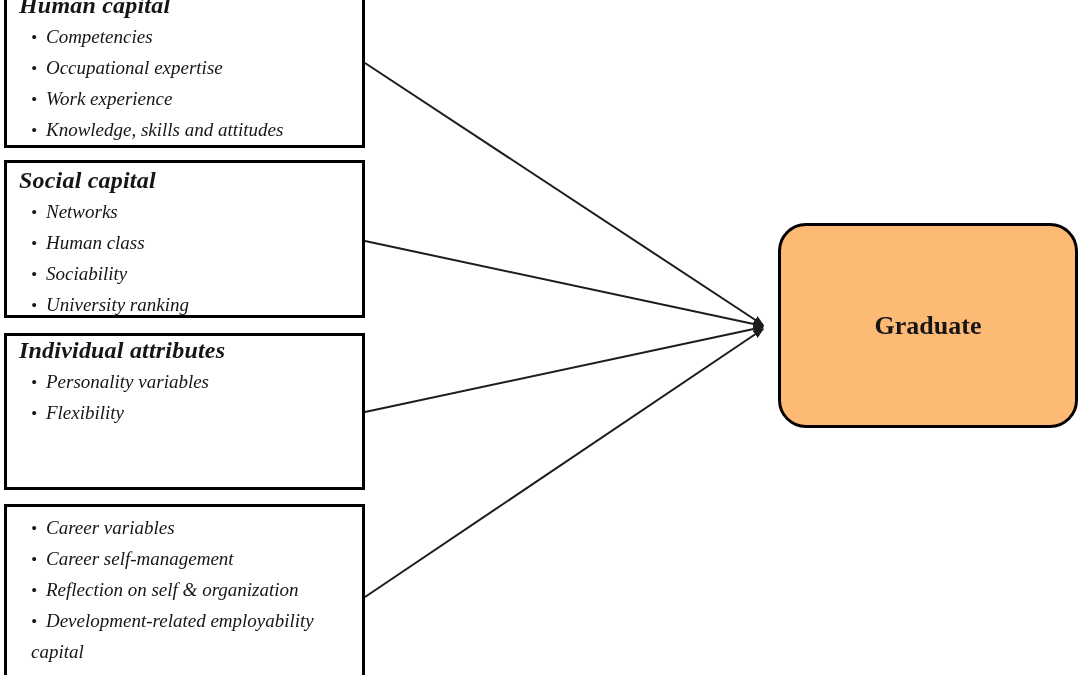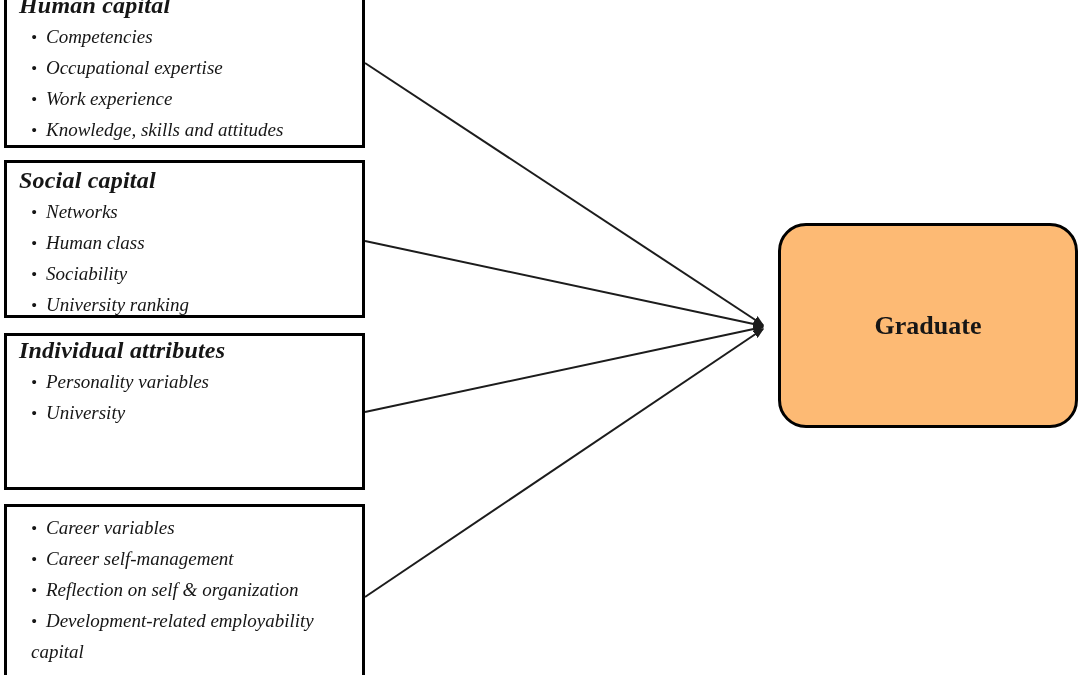--- a/index.html
+++ b/index.html
@@ -111,21 +111,21 @@
       <li><span class="bullet">•</span><span>Human class</span></li>
       <li><span class="bullet">•</span><span>Sociability</span></li>
       <li><span class="bullet">•</span><span>University ranking</span></li>
     </ul>
   </div>
 
   <div class="factor-box box-individual">
     <div class="box-title">Individual attributes</div>
     <ul class="bullet-list">
       <li><span class="bullet">•</span><span>Personality variables</span></li>
-      <li><span class="bullet">•</span><span>University</span></li>
+      <li><span class="bullet">•</span><span>Flexibility</span></li>
     </ul>
   </div>
 
   <div class="factor-box box-career">
     <ul class="bullet-list">
       <li><span class="bullet">•</span><span>Career variables</span></li>
       <li><span class="bullet">•</span><span>Career self-management</span></li>
       <li><span class="bullet">•</span><span>Reflection on self &amp; organization</span></li>
       <li><span class="bullet">•</span><span>Development-related employability capital</span></li>
     </ul>

